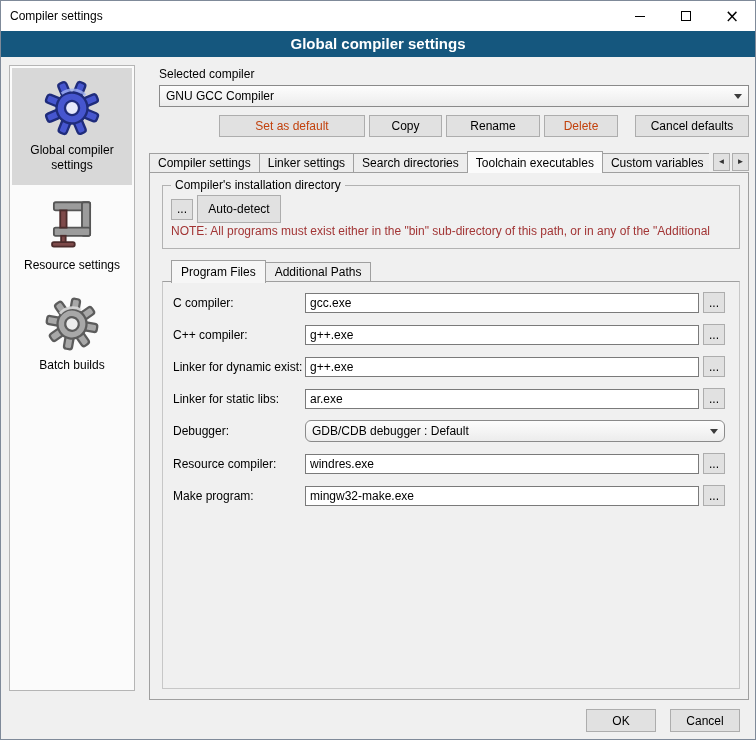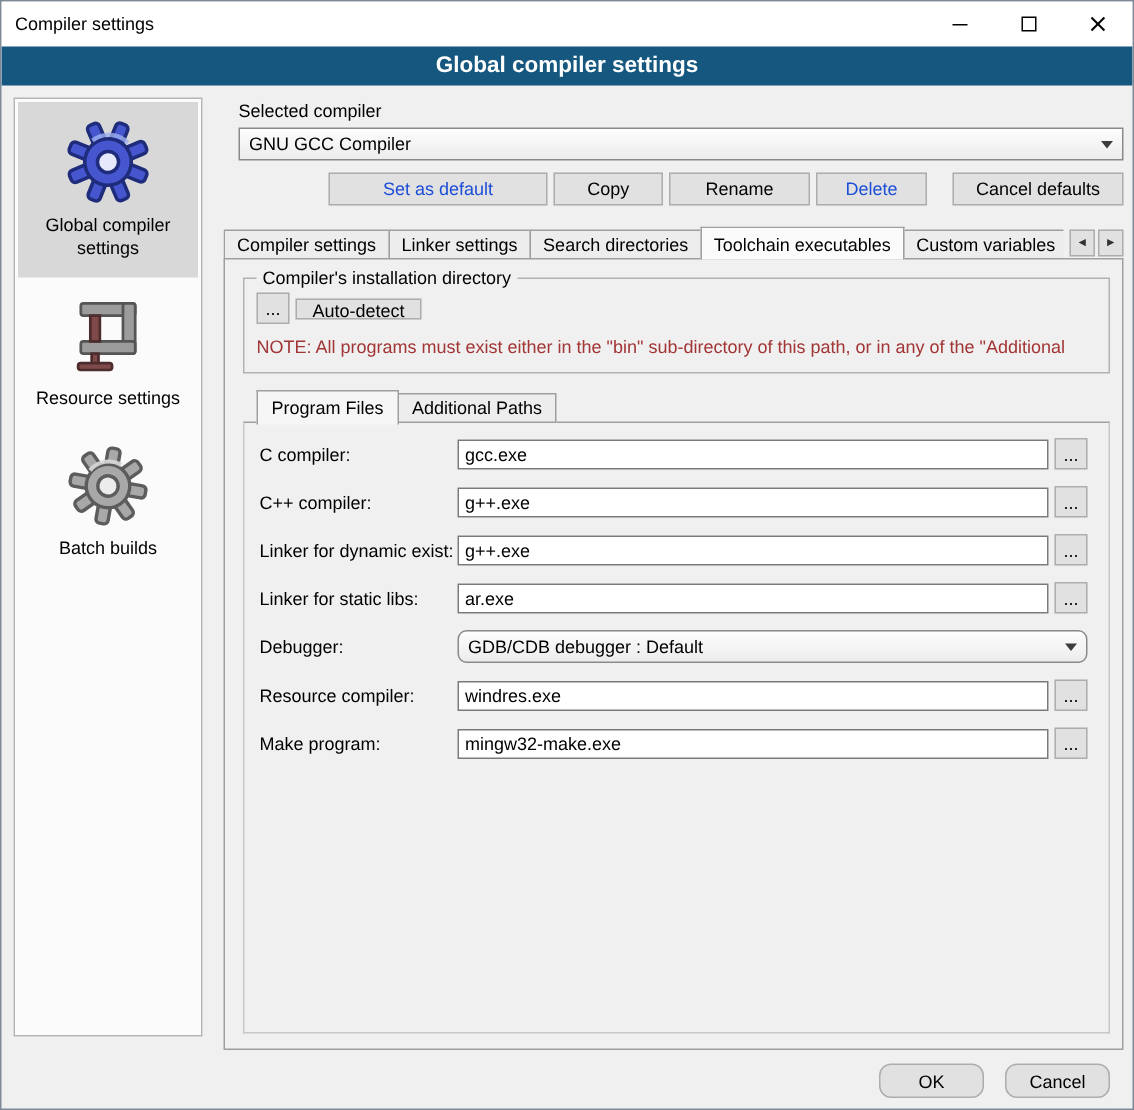--- a/index.html
+++ b/index.html
@@ -46,21 +46,21 @@
   }
   .combo-main { position:absolute; top:20px; left:10px; width:590px; }
   .combo .cval { flex:1; overflow:hidden; white-space:nowrap; }
   .carrow { width:0; height:0; border-left:4px solid transparent; border-right:4px solid transparent;
     border-top:5px solid #3c3c3c; margin-left:6px; }
   
   .btn {
     background:#e1e1e1; border:1px solid #adadad; font-family:"Liberation Sans",sans-serif;
     font-size:12px; height:22px; padding:0 8px; cursor:default; color:#000;
   }
-  .btn.disabled { color:#1d4ed8; }
+  .btn.disabled { color:#c2410c; }
   .btnrow { position:absolute; top:50px; left:10px; width:590px; display:flex; justify-content:flex-end; gap:4px; }
   .b-set { width:146px; } .b-copy { width:73px; } .b-ren { width:94px; } .b-del { width:74px; }
   .b-reset { width:114px; margin-left:13px; }
   
   .tabstrip { position:absolute; top:85px; left:0; width:600px; height:23px; display:flex; align-items:flex-end; }
   .tabs-clip { display:flex; align-items:flex-end; overflow:hidden; white-space:nowrap; width:560px; }
   .tab {
     flex:none; padding:0 8px; line-height:19px; height:20px; background:#ededed;
     border:1px solid #9f9f9f; margin-left:-1px; cursor:default;
   }
@@ -76,21 +76,21 @@
   
   .groupbox { position:absolute; top:12px; left:12px; right:8px; height:64px; border:1px solid #b2b2b2; }
   .legend { position:absolute; top:-8px; left:8px; background:#f0f0f0; padding:0 4px; }
   .dirrow { position:absolute; top:9px; left:8px; right:16px; display:flex; gap:4px; align-items:center; }
   .textbox {
     flex:1; height:21px; background:#fff; border:1px solid #0066b4;
     display:flex; align-items:center; padding:0 3px; overflow:hidden; white-space:nowrap; cursor:text;
   }
   .textbox .sel { background:#0078d7; color:#fff; padding:0 1px; }
   .dots { width:22px; height:21px; padding:0; line-height:18px; }
-  .b-auto { width:84px; height:14px; }
+  .b-auto { width:84px; height:28px; }
   .note {
     position:absolute; top:38px; left:8px; right:2px; color:#a23535;
     white-space:nowrap; overflow:hidden;
   }
   
   .subtabs { position:absolute; top:86px; left:12px; display:flex; align-items:flex-end; height:23px; z-index:3; }
   .subtab {
     padding:0 9px; height:20px; line-height:19px; background:#ededed;
     border:1px solid #9f9f9f; margin-left:-1px; cursor:default;
   }
@@ -104,21 +104,21 @@
   
   .frow { display:flex; align-items:center; margin-bottom:11px; }
   .flabel { width:132px; flex:none; }
   .tinput {
     flex:1; height:20px; border:1px solid #7a7a7a; background:#fff;
     padding:0 4px; font-family:"Liberation Sans",sans-serif; font-size:12px;
   }
   .frow .dots { margin-left:4px; }
   .combo-row { flex:1;border-radius:6px; }
   
-  .fbtn { position:absolute; top:708px; width:70px; height:23px;border-radius:8px; }
+  .fbtn { position:absolute; top:708px; width:70px; height:23px; }
   .b-ok { right:99px; }
   .b-cancel { right:15px; }
   svg { display:block; }
 </style>
 </head>
 <body>
 
 <div class="window">
 
   <div class="titlebar">

